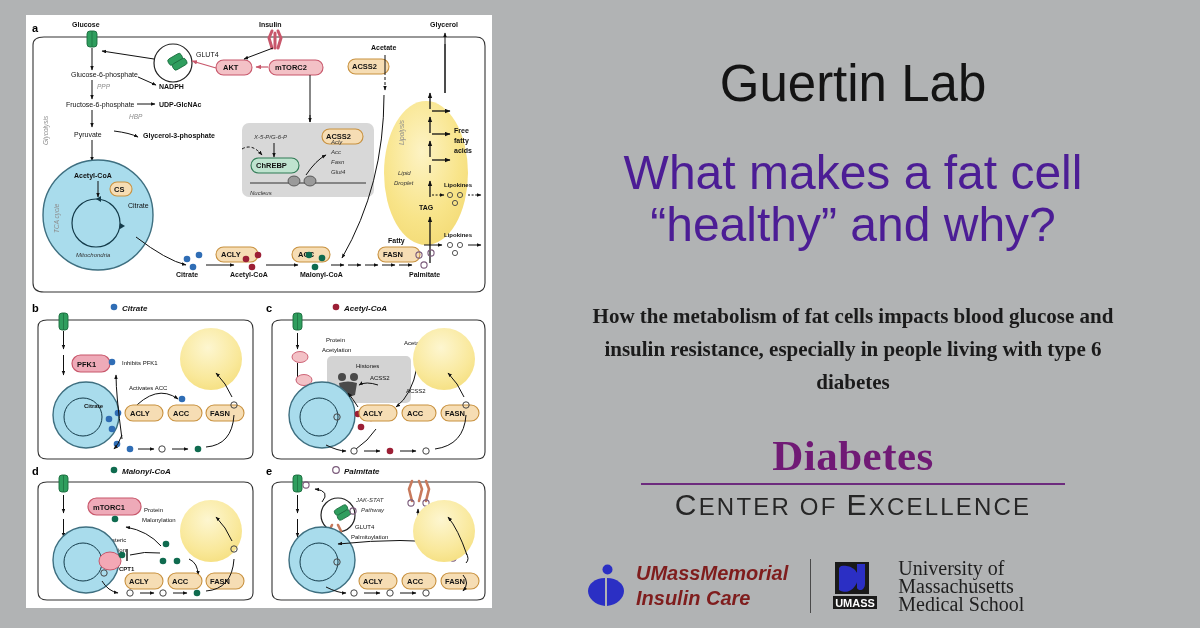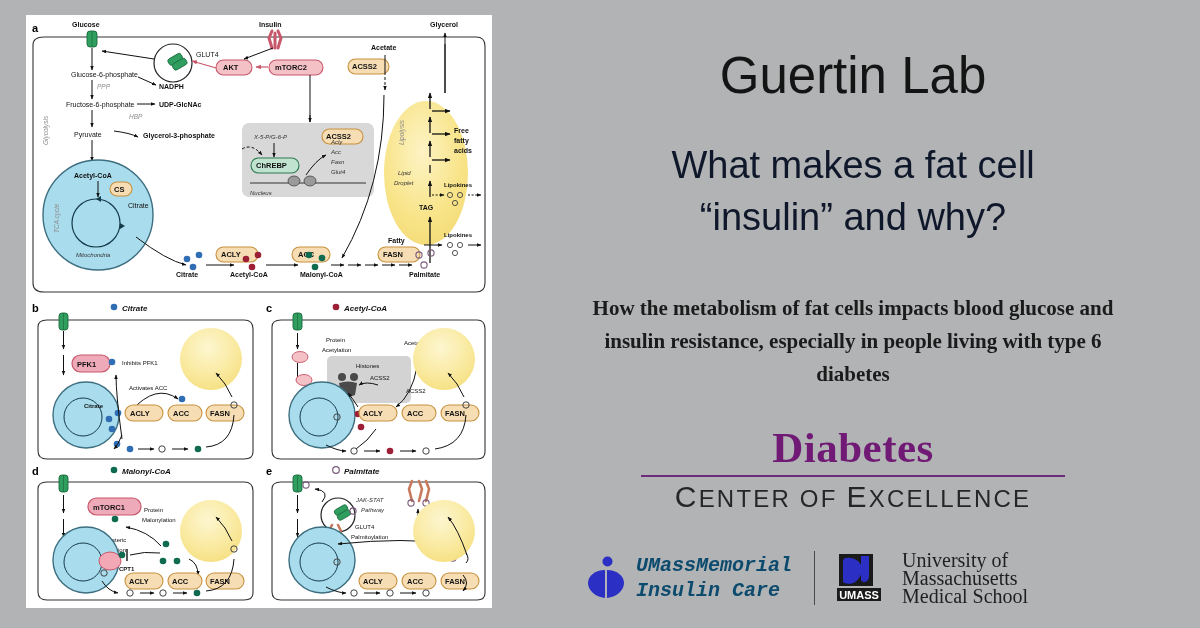--- a/index.html
+++ b/index.html
@@ -12,30 +12,30 @@
 
   
   #figure-panel{
     position:absolute;left:26px;top:15px;width:466px;height:593px;
     background:#ffffff;
   }
   #figure-svg{display:block;width:466px;height:593px;}
 
   
   #right-col{
-    position:absolute;left:506px;top:7px;width:694px;height:464px;
+    position:absolute;left:506px;top:15px;width:694px;height:464px;
   }
   .lab-title{
     position:absolute;left:0;top:40px;width:694px;text-align:center;
     font-size:51px;line-height:58px;color:#141414;font-weight:400;
     letter-spacing:0px;
   }
   .headline{
     position:absolute;left:0;top:132px;width:694px;text-align:center;
-    font-size:38px;line-height:52px;color:#0f172a;font-weight:400;
+    font-size:48px;line-height:52px;color:#4c1d95;font-weight:400;
   }
   .subtext{
     position:absolute;left:60px;top:285px;width:574px;text-align:center;
     font-family:"Liberation Serif", serif;
     font-size:21px;line-height:33px;color:#1b1b1b;font-weight:700;
   }
 
   
   #dcoe{
     position:absolute;left:117px;top:418px;width:460px;
@@ -57,23 +57,23 @@
   .dcoe-sub .cap{font-size:30px;}
 
   
   #logo-row{
     position:absolute;left:80px;top:533px;width:540px;height:76px;
     display:flex;align-items:center;
   }
   #umm-logo{display:flex;align-items:center;gap:10px;}
   #umm-mark{width:40px;height:44px;flex:0 0 auto;}
   #umm-text{
-    font-family:Liberation Mono, monospace;
+    font-family:Liberation Sans, sans-serif;
     font-style:italic;font-weight:700;font-size:20px;line-height:25px;
-    color:#0c4a6e;white-space:nowrap;
+    color:#7f1d1d;white-space:nowrap;
   }
   #logo-divider{
     width:1px;height:54px;background:#4a4a4a;margin:0 20px 0 22px;flex:0 0 auto;
   }
   #ums-logo{display:flex;align-items:center;gap:7px;}
   #ums-mark{width:60px;height:52px;flex:0 0 auto;}
   #ums-text{
     font-family:"Liberation Serif", serif;
     font-size:20px;line-height:18px;color:#1f1f1f;white-space:nowrap;
   }
@@ -500,21 +500,21 @@
   </g>
 </svg>
 </div>
 
 <div id="right-col">
 
   <div class="lab-title">Guertin Lab</div>
 
   <div class="headline">
     <div>What makes a fat cell</div>
-    <div>“insulin” and why?</div>
+    <div>“healthy” and why?</div>
   </div>
 
   <div class="subtext">How the metabolism of  fat cells impacts blood glucose and insulin resistance, especially in people living with type 6 diabetes</div>
 
   <div id="dcoe">
     <div class="dcoe-word">Diabetes</div>
     <div class="dcoe-rule"></div>
     <div class="dcoe-sub"><span class="cap">C</span><span>ENTER OF </span><span class="cap">E</span><span>XCELLENCE</span></div>
   </div>
 

